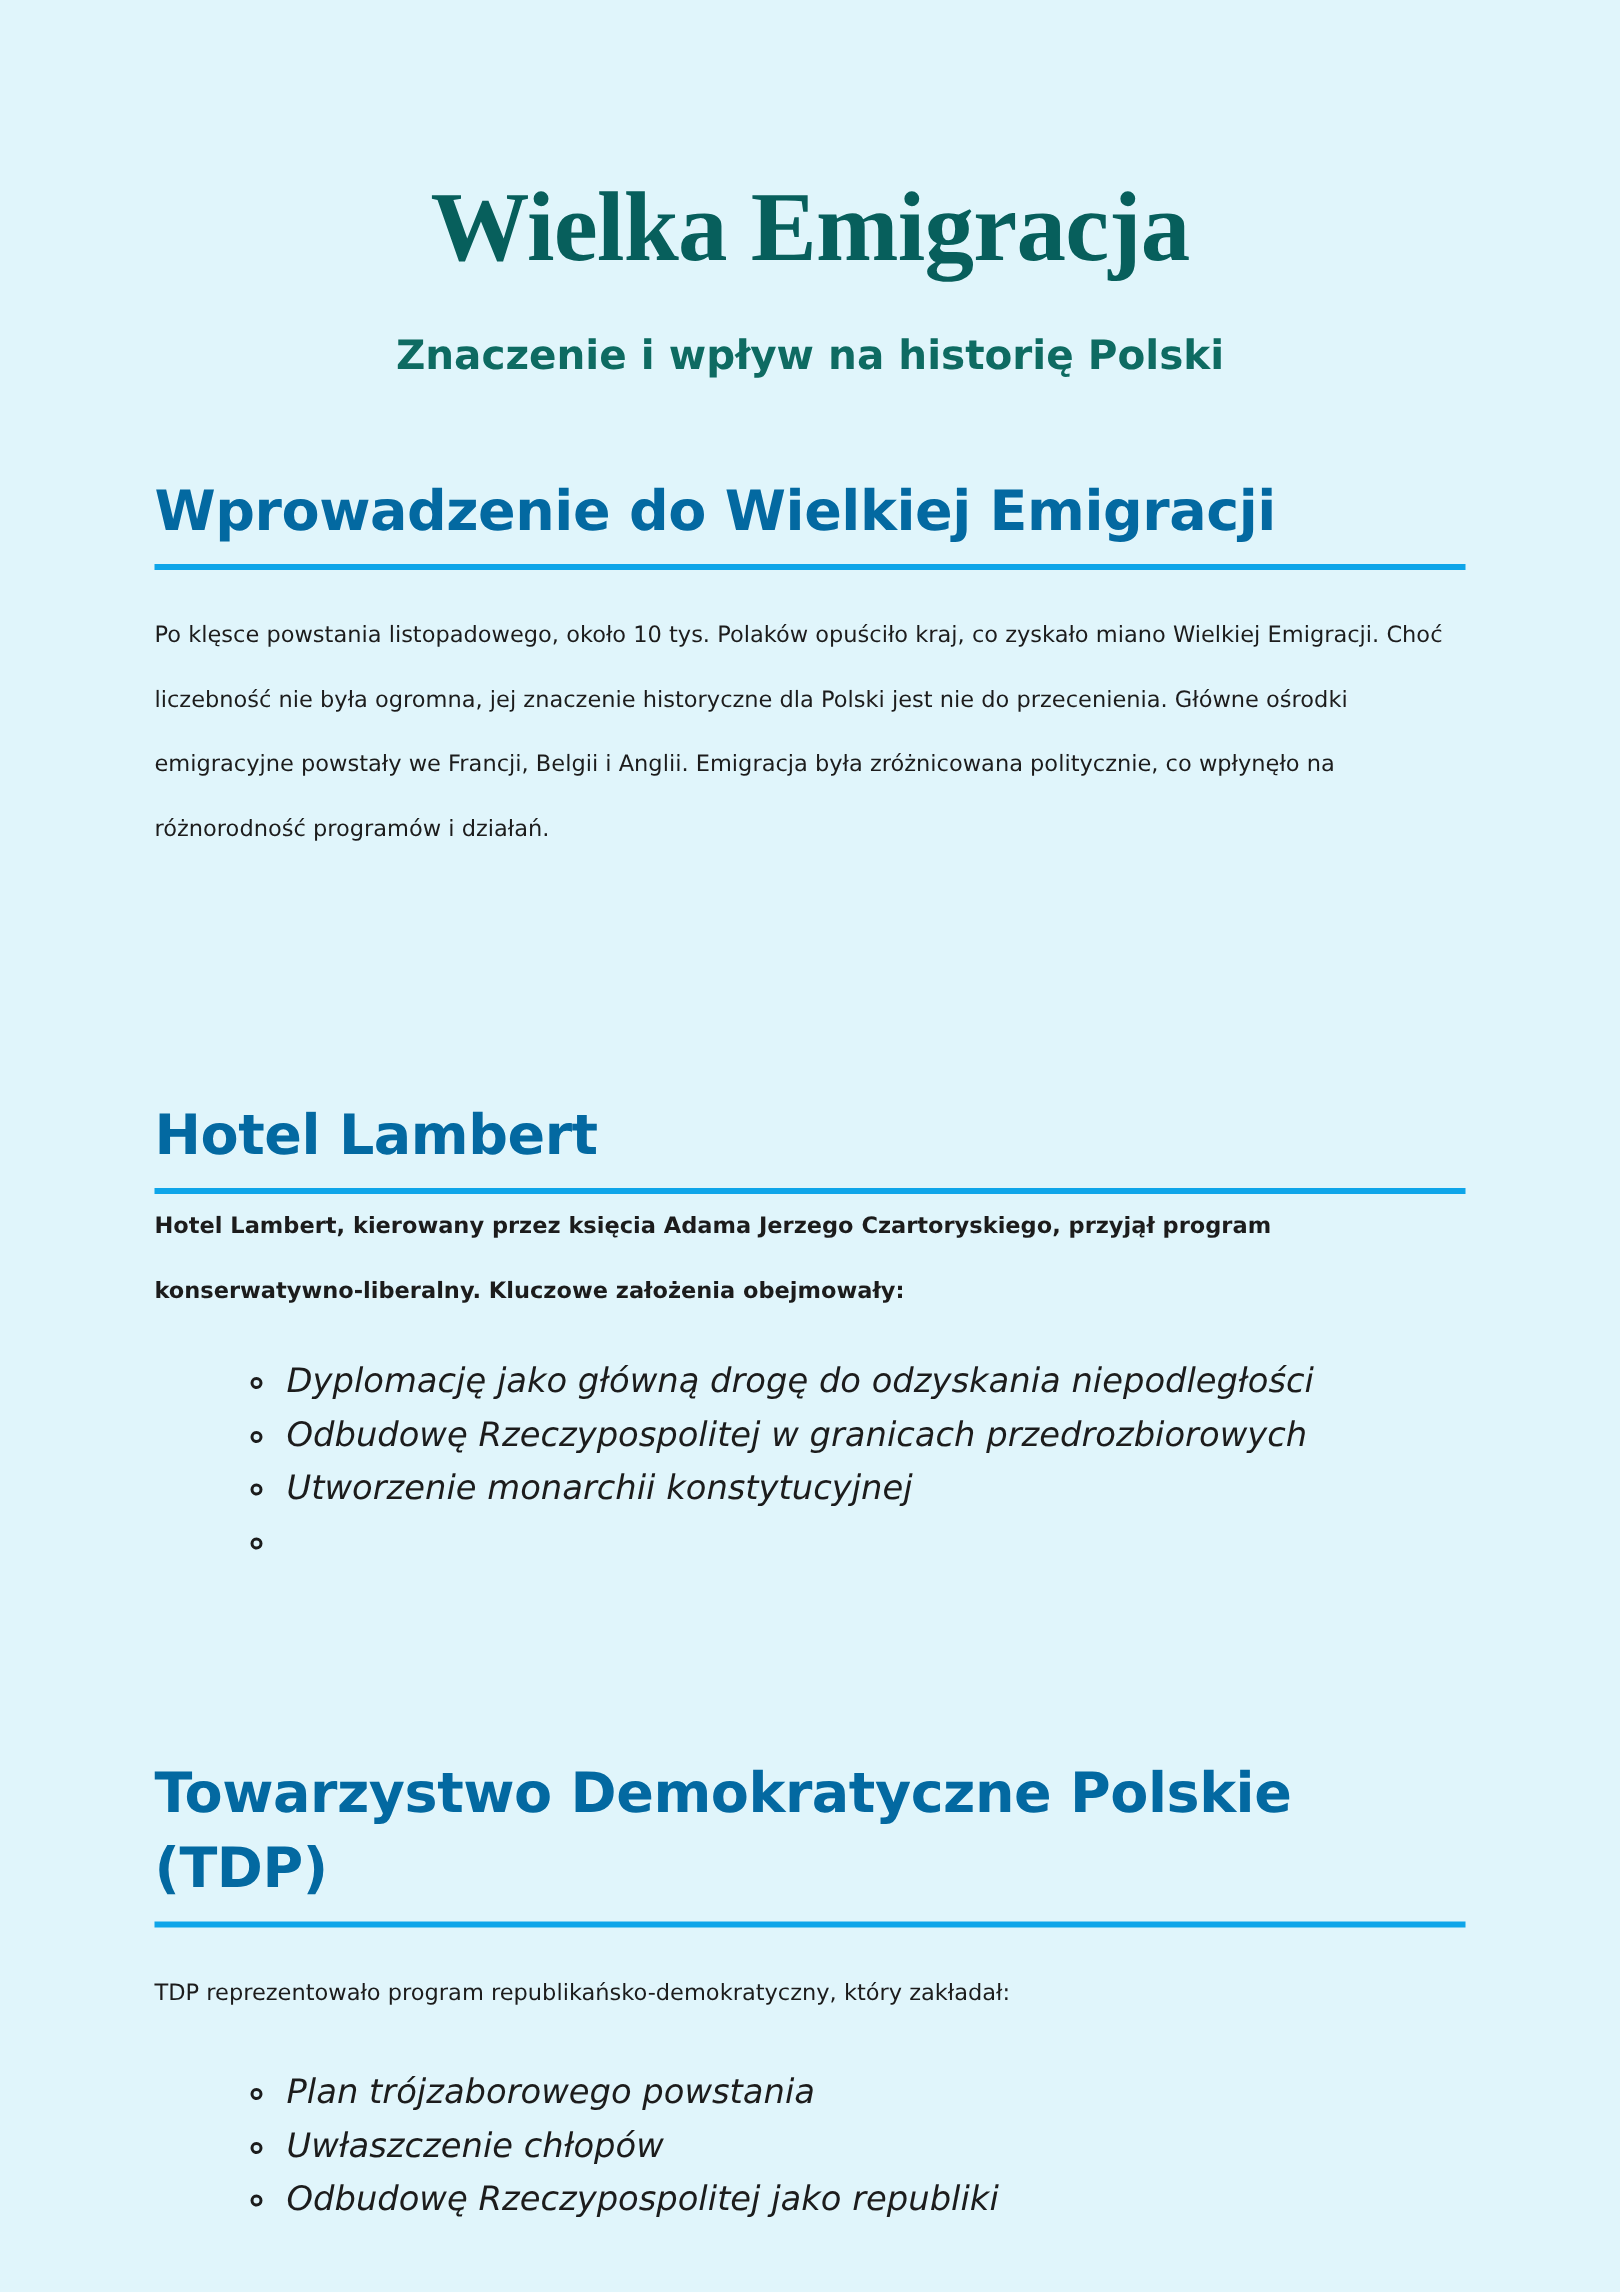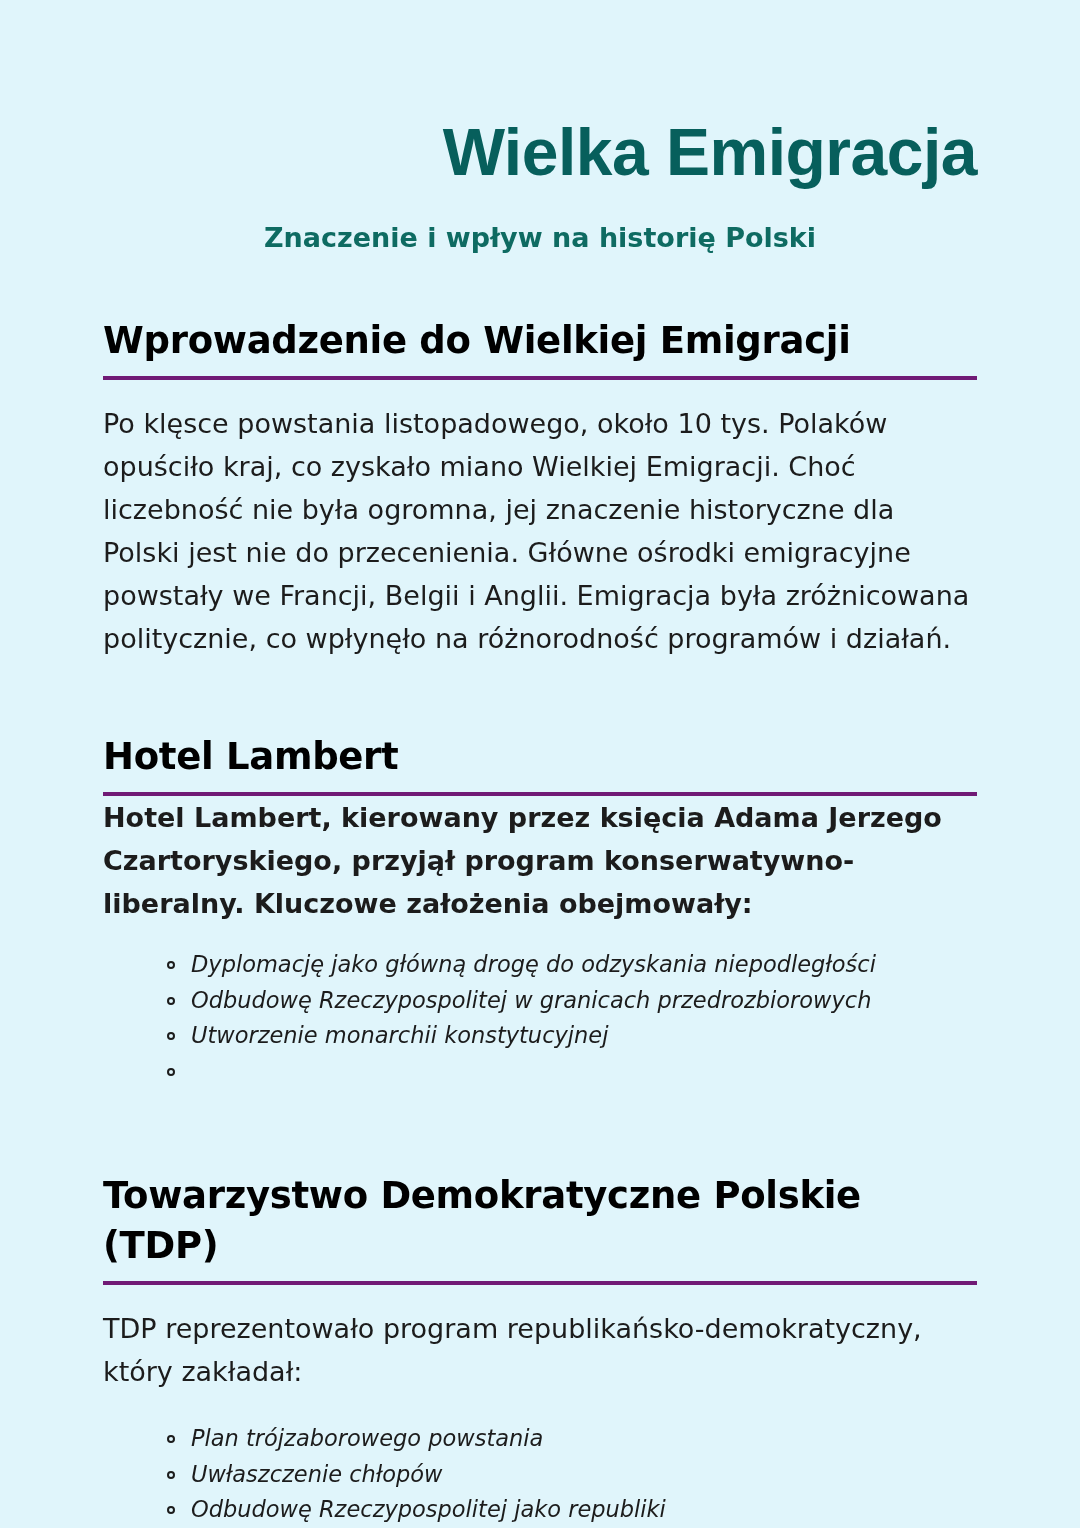--- a/index.html
+++ b/index.html
@@ -19,22 +19,22 @@
     position: absolute;
     left: 103px;
     top: 0;
     width: 874px;
   }
   .title {
     position: absolute;
     left: 0;
     top: 110px;
     width: 874px;
-    text-align: right;
-    font-family: Liberation Sans, sans-serif;
+    text-align: center;
+    font-family: Liberation Serif, serif;
     font-weight: bold;
     font-size: 66px;
     color: #075f5c;
     letter-spacing: -0.5px;
     margin: 0;
     line-height: 84px;
   }
   .subtitle {
     position: absolute;
     left: 0;
@@ -52,29 +52,29 @@
     position: absolute;
     left: 0;
     width: 874px;
   }
   .section h2 {
     margin: 0;
     font-family: "DejaVu Sans", sans-serif;
     font-weight: bold;
     font-size: 37px;
     line-height: 50px;
-    color: #000000;
+    color: #0369a1;
     letter-spacing: -0.3px;
     padding-bottom: 10px;
-    border-bottom: 4px solid #701a75;
+    border-bottom: 4px solid #0ea5e9;
   }
   .section p {
     margin: 0;
     font-family: "DejaVu Sans", sans-serif;
-    font-size: 27px;
+    font-size: 15px;
     line-height: 43px;
     color: #1c1c1c;
   }
   .section ul {
     list-style: none;
     margin: 0;
     padding: 0 0 0 62px;
     font-style: italic;
   }
   .section li {

